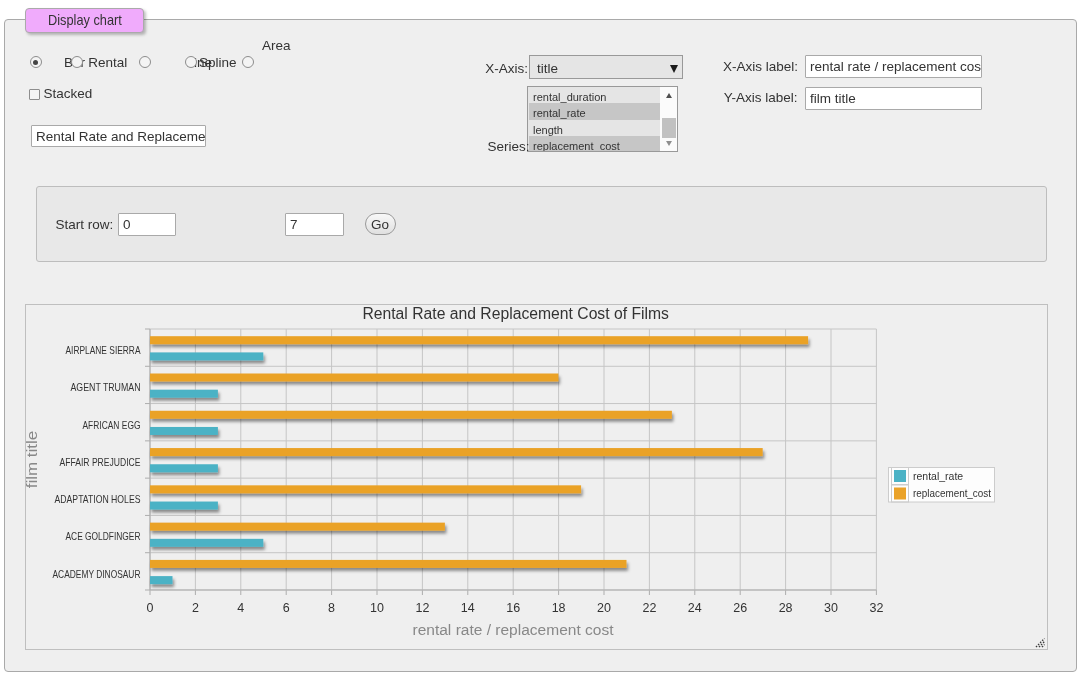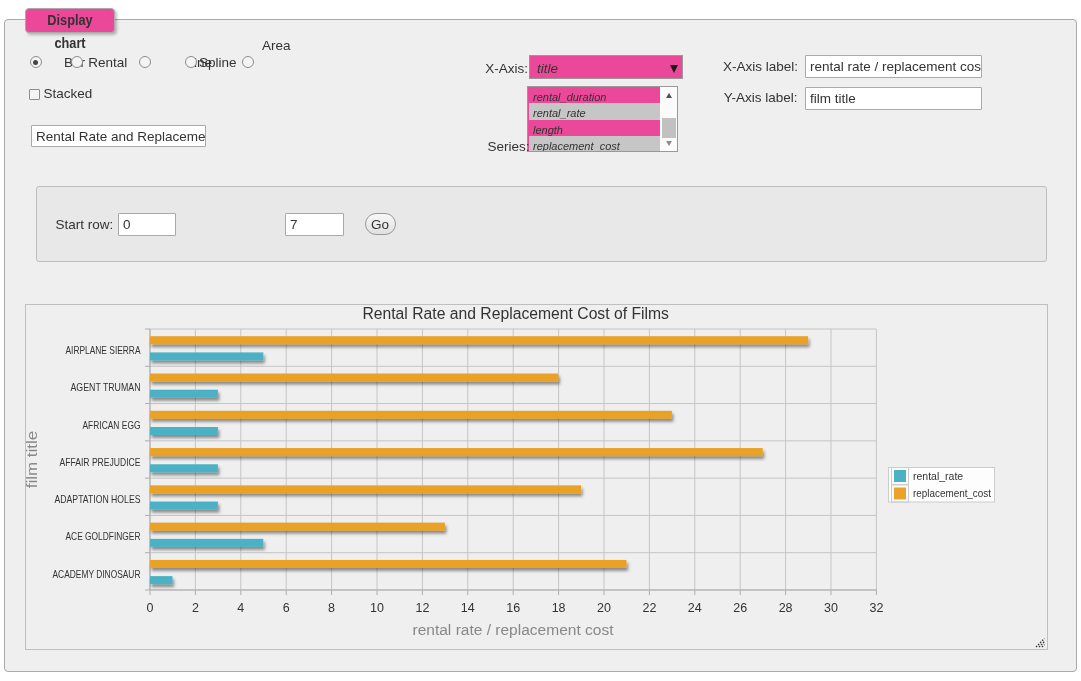--- a/index.html
+++ b/index.html
@@ -1,32 +1,32 @@
 <!DOCTYPE html>
 <html><head><meta charset="utf-8"><title>chart</title><style>
 html,body{margin:0;padding:0;background:#ffffff;}
 #page{position:relative;width:1081px;height:681px;overflow:hidden;
   font-family:"Liberation Sans",sans-serif;color:#333;}
 .abs{position:absolute;}
 #fs{left:4px;top:19px;width:1073px;height:653px;background:#efefef;
   border:1px solid #a9a9a9;border-radius:4px;box-sizing:border-box;}
-#fslegend{left:25px;top:8px;width:90px;height:25px;line-height:23px;background:#ec4899;
-  border:1px solid #aaa;border-radius:4px;text-align:center;font-weight:bold;
+#fslegend{left:25px;top:8px;width:119px;height:25px;line-height:23px;background:#f0abfc;
+  border:1px solid #aaa;border-radius:4px;text-align:center;font-weight:normal;
   font-size:14.5px;color:#333;box-shadow:2px 2px 3px rgba(0,0,0,0.25);box-sizing:border-box;}
 .radio{position:absolute;width:10px;height:10px;border:1px solid #8d8d8d;border-radius:50%;
   background:#f4f4f4;}
 .radio.checked::after{content:"";position:absolute;left:2.5px;top:2.5px;width:5px;height:5px;
   border-radius:50%;background:#444;}
 .lbl{position:absolute;font-size:13.5px;color:#333;white-space:nowrap;}
 .checkbox{position:absolute;width:9.5px;height:9.5px;border:1px solid #8d8d8d;background:#f4f4f4;
   border-radius:1px;}
 input.txt{position:absolute;box-sizing:border-box;border:1px solid #a9a9a9;background:#fff;
   font-family:"Liberation Sans",sans-serif;font-size:13.5px;color:#333;padding:0 0 0 4px;margin:0;
   border-radius:1px;}
-.selbox{position:absolute;box-sizing:border-box;border:1px solid #999;background:#ec4899;font-style:italic;}
+.selbox{position:absolute;box-sizing:border-box;border:1px solid #999;background:#e5e5e5;}
 #srbox{left:36px;top:186px;width:1011px;height:76px;background:#e8e8e8;
   border:1px solid #bdbdbd;border-radius:3px;box-sizing:border-box;}
 #gobtn{left:364.5px;top:213px;width:31px;height:22px;border:1px solid #999;
   border-radius:11px;background:linear-gradient(#f8f8f8,#e0e0e0);text-align:center;
   line-height:21px;font-size:13.5px;color:#333;box-sizing:border-box;}
 #chartbox{left:25px;top:304px;width:1023px;height:346px;border:1px solid #bfbfbf;
   background:#efefef;box-sizing:border-box;}
 .opt{position:absolute;left:1px;height:16.3px;line-height:20px;font-size:11px;
   padding-left:4px;white-space:nowrap;overflow:hidden;}
 </style></head><body>

